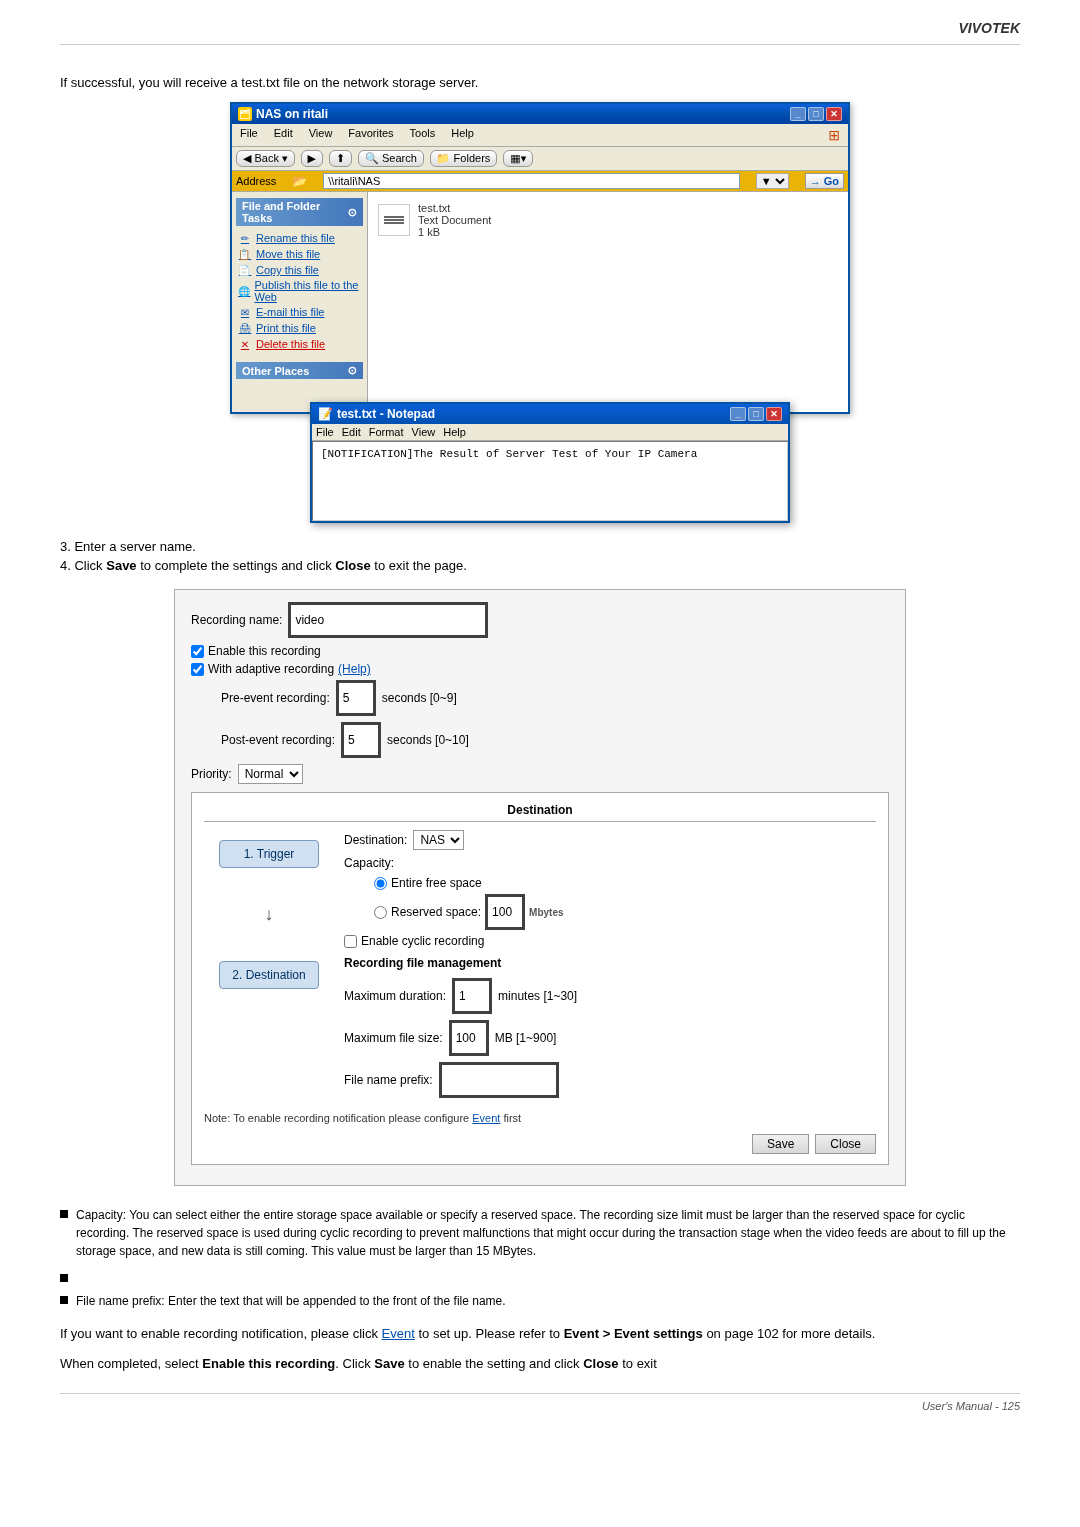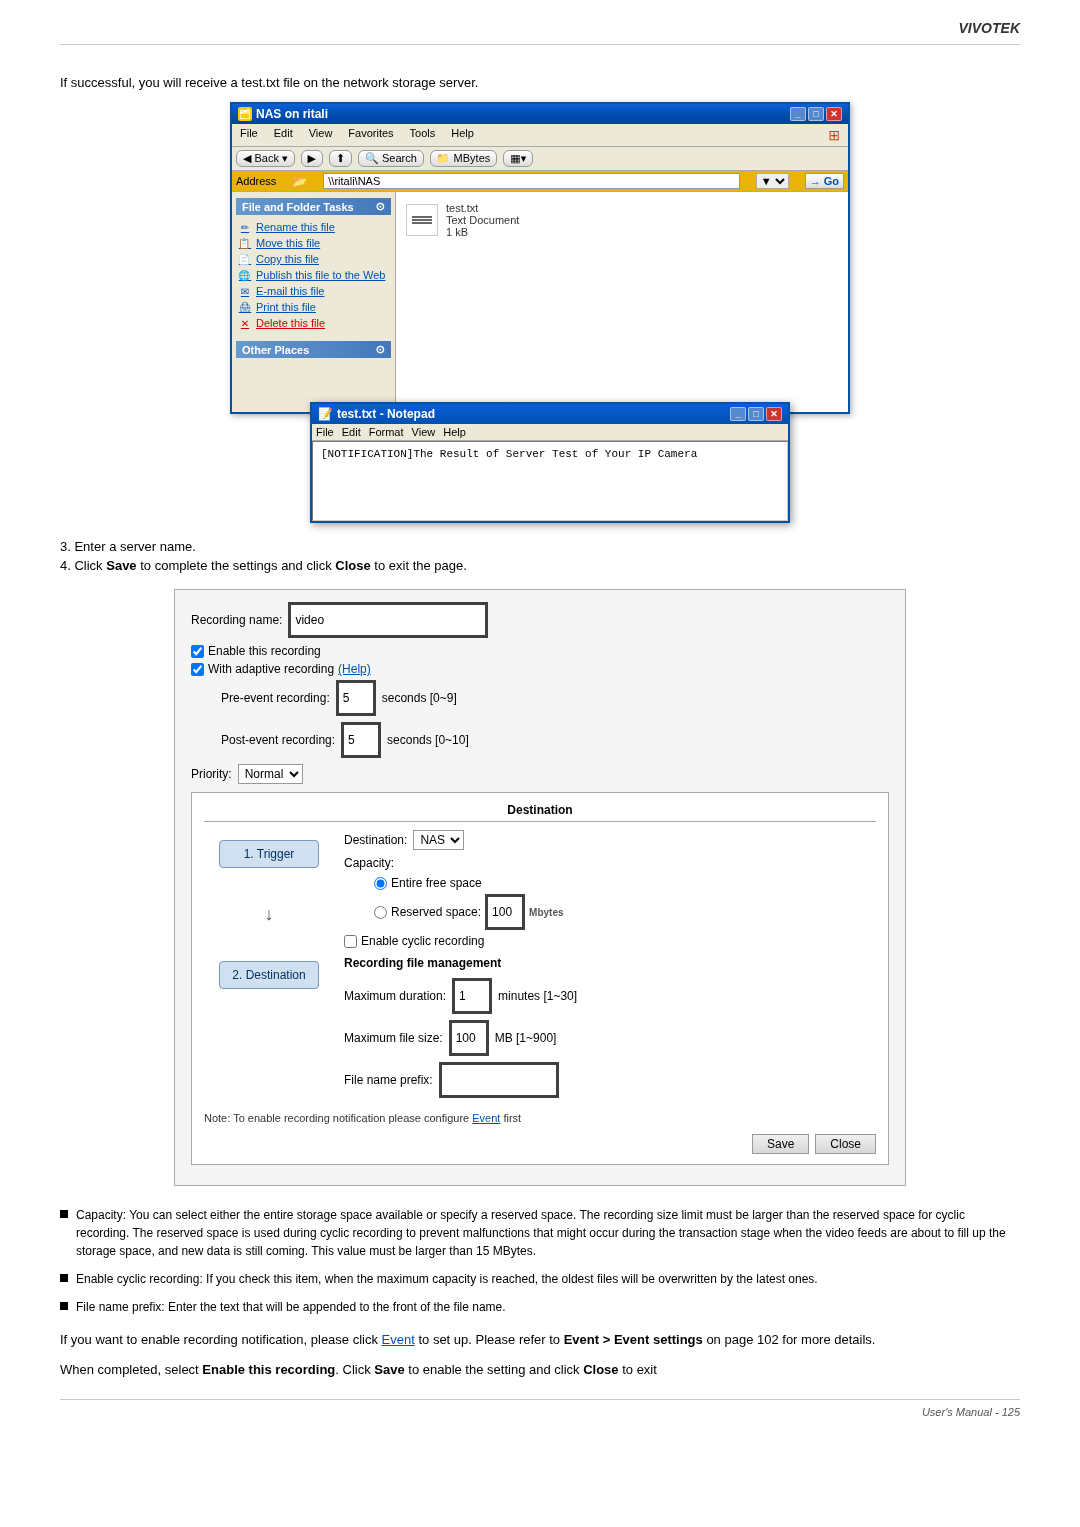--- a/index.html
+++ b/index.html
@@ -116,21 +116,21 @@
       font-size: 11px;
       cursor: pointer;
       color: #0050b0;
       font-weight: bold;
     }
     .win-body {
       display: flex;
       min-height: 220px;
     }
     .sidebar-panel {
-      width: 164px;
+      width: 136px;
       background: #ece9d8;
       border-right: 1px solid #aaa;
       padding: 6px 4px;
       font-size: 11px;
     }
     .sidebar-section-title {
       background: linear-gradient(to right, #6699cc, #4477bb);
       color: white;
       padding: 2px 6px;
       font-weight: bold;
@@ -393,21 +393,21 @@
     <span>Tools</span>
     <span>Help</span>
     <span style="flex:1"></span>
     <span style="color:#cc4400; font-size:14px;">⊞</span>
   </div>
   <div class="win-toolbar">
     <div class="toolbar-btn">◀ Back ▾</div>
     <div class="toolbar-btn">▶</div>
     <div class="toolbar-btn">⬆</div>
     <div class="toolbar-btn">🔍 Search</div>
-    <div class="toolbar-btn">📁 MBytes</div>
+    <div class="toolbar-btn">📁 Folders</div>
     <div class="toolbar-btn">▦▾</div>
   </div>
   <div class="address-bar">
     <span>Address</span>
     <span style="font-size:12px;">📂</span>
     <input class="address-input" type="text" value="\\ritali\NAS" style="">
     <select style="font-size:11px; border:1px solid #aaa;"><option>▼</option></select>
     <div class="go-btn">→ Go</div>
   </div>
   <div class="win-body">
@@ -604,21 +604,20 @@
   </div>
 </div>
 
 <div class="bullet-section">
   <div class="bullet-item">
     <div class="bullet-square"></div>
     <div>Capacity: You can select either the entire storage space available or specify a reserved space. The recording size limit must be larger than the reserved space for cyclic recording. The reserved space is used during cyclic recording to prevent malfunctions that might occur during the transaction stage when the video feeds are about to fill up the storage space, and new data is still coming. This value must be larger than 15 MBytes.</div>
   </div>
   <div class="bullet-item">
     <div class="bullet-square"></div>
-    <div>Enable cyclic recording: If you check this item, when the maximum capacity is reached, the oldest files will be overwritten by the latest ones.</div>
   </div>
   <div class="bullet-item">
     <div class="bullet-square"></div>
     <div>File name prefix: Enter the text that will be appended to the front of the file name.</div>
   </div>
 </div>
 
 <p class="final-para">
   If you want to enable recording notification, please click <span class="inline-link">Event</span> to set up.  Please refer to <strong>Event &gt; Event settings</strong> on page 102 for more details.
 </p>

